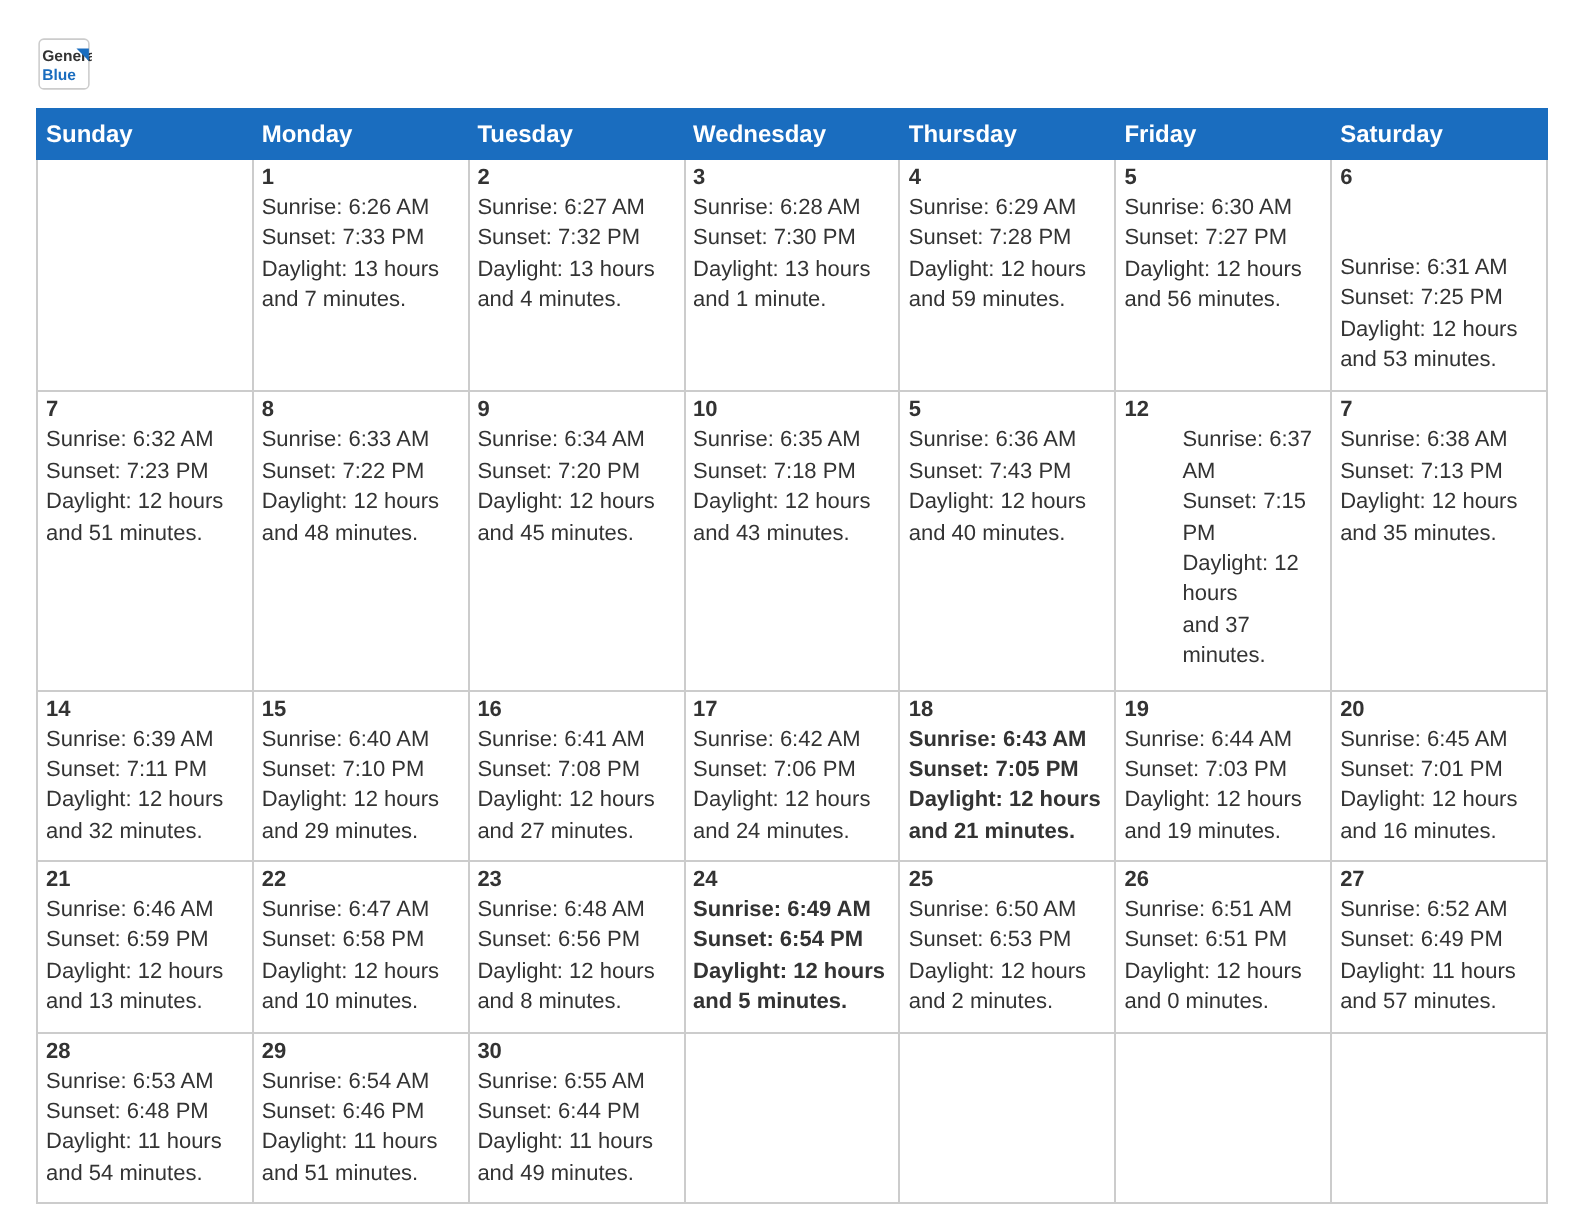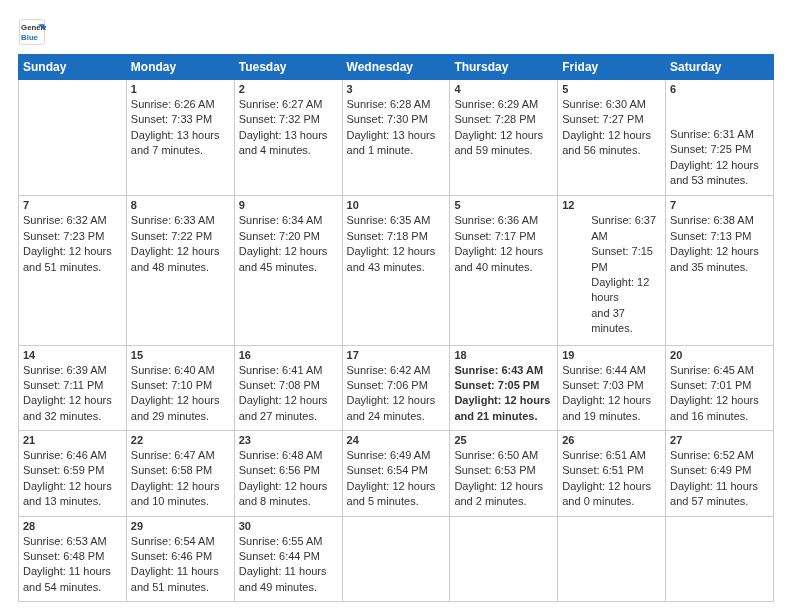--- a/index.html
+++ b/index.html
@@ -202,21 +202,21 @@
           <td>
             <span class="day-num">10</span>
             <div class="cell-text" style="white-space: pre-line;">Sunrise: 6:35 AM
 Sunset: 7:18 PM
 Daylight: 12 hours
 and 43 minutes.</div>
           </td>
           <td>
             <span class="day-num">5</span>
             <div class="cell-text" style="white-space: pre-line;">Sunrise: 6:36 AM
-Sunset: 7:17 PM
+Sunset: 7:43 PM
 Daylight: 12 hours
 and 40 minutes.</div>
           </td>
           <td>
             <span class="day-num">12</span>
             <div class="cell-text" style="white-space: pre-line; margin-left: 29px;">Sunrise: 6:37 AM
 Sunset: 7:15 PM
 Daylight: 12 hours
 and 37 minutes.</div>
           </td>
@@ -296,21 +296,21 @@
           </td>
           <td>
             <span class="day-num">23</span>
             <div class="cell-text" style="white-space: pre-line;">Sunrise: 6:48 AM
 Sunset: 6:56 PM
 Daylight: 12 hours
 and 8 minutes.</div>
           </td>
           <td>
             <span class="day-num">24</span>
-            <div class="cell-text" style="white-space: pre-line;">Sunrise: 6:49 AM
+            <div class="cell-text" style="white-space: pre-line; font-weight: bold;">Sunrise: 6:49 AM
 Sunset: 6:54 PM
 Daylight: 12 hours
 and 5 minutes.</div>
           </td>
           <td>
             <span class="day-num">25</span>
             <div class="cell-text" style="white-space: pre-line;">Sunrise: 6:50 AM
 Sunset: 6:53 PM
 Daylight: 12 hours
 and 2 minutes.</div>

